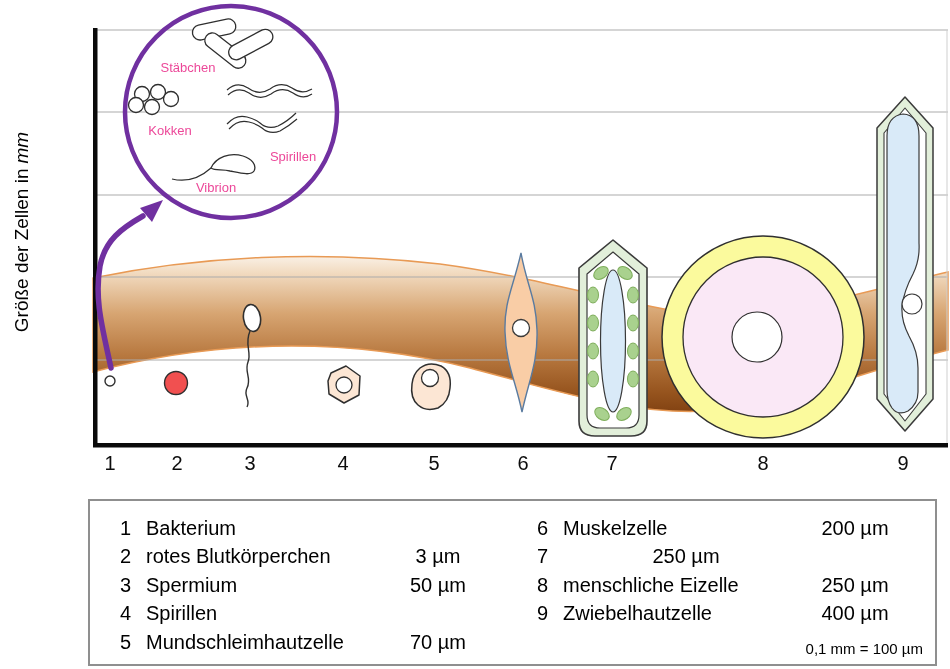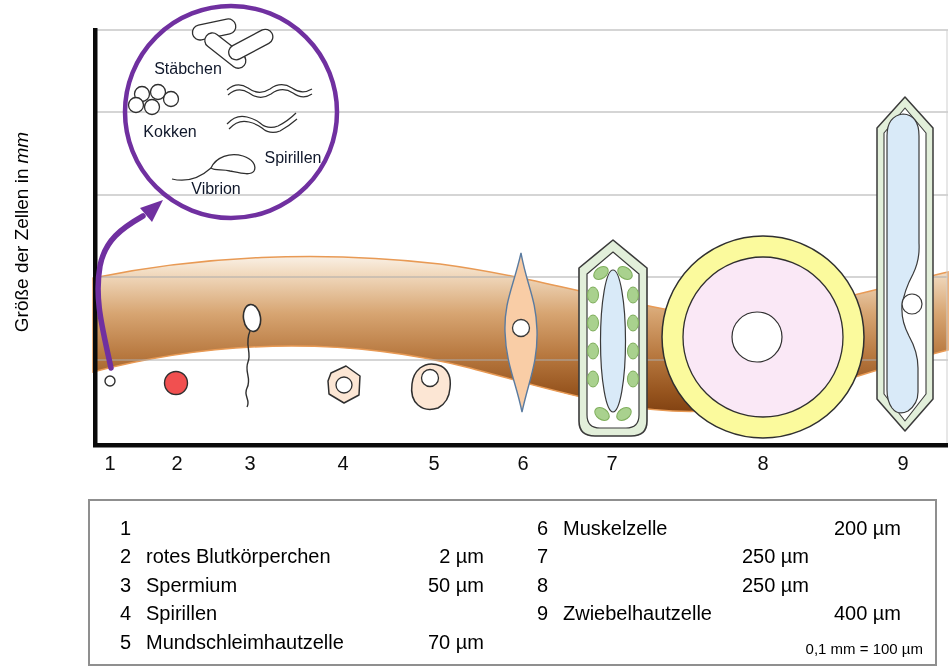--- a/index.html
+++ b/index.html
@@ -11,31 +11,31 @@
   
   .ylabel { position:absolute; left:-98px; top:221px; width:240px; text-align:center;
             transform: rotate(-90deg); font-size:19px; color:#000; white-space:nowrap; }
   .ylabel .unit { font-style: italic; margin-left:5px; }
 
   
   .xnum { position:absolute; top:452px; transform: translateX(-50%);
           font-size:20px; color:#0d0d0d; }
 
   
-  .ilabel { position:absolute; transform: translateX(-50%); font-size:16px; color:#0f172a; white-space:nowrap; }
+  .ilabel { position:absolute; transform: translateX(-50%); font-size:13px; color:#ec4899; white-space:nowrap; }
 
   
   .legend { position:absolute; left:88px; top:499px; width:849px; height:167px;
             border:2.5px solid #8f8f8f; background:#fff; }
   .lcol { position:absolute; top:13px; }
   .lcol1 { left:30px;  width:364px; }
   .lcol2 { left:447px; width:364px; }
   .lrow { display:grid; grid-template-columns: 26px auto 92px; height:28.4px;
           font-size:20px; line-height:28.4px; color:#000; }
-  .lsize { text-align:right; }
+  .lsize { text-align:center; }
   .lnote { position:absolute; right:12px; top:139px; font-size:15px; color:#000;margin-left:38px; }
 </style>
 </head>
 <body>
 
 <div class="stage">
 
   <svg width="950" height="500" viewBox="0 0 950 500">
     <defs>
       <linearGradient id="ribbonGrad" x1="0" y1="248" x2="0" y2="420" gradientUnits="userSpaceOnUse">
@@ -169,26 +169,27 @@
 
   <span class="ilabel" style="left:188px; top:60px">Stäbchen</span>
   <span class="ilabel" style="left:170px; top:123px">Kokken</span>
   <span class="ilabel" style="left:293px; top:149px">Spirillen</span>
   <span class="ilabel" style="left:216px; top:180px">Vibrion</span>
 
   <div class="legend">
     <div class="lcol lcol1">
       <div class="lrow">
         <span class="lnum">1</span>
+        <span class="lname">Bakterium</span>
         <span class="lsize"></span>
       </div>
       <div class="lrow">
         <span class="lnum">2</span>
         <span class="lname">rotes Blutkörperchen</span>
-        <span class="lsize">2 µm</span>
+        <span class="lsize">3 µm</span>
       </div>
       <div class="lrow">
         <span class="lnum">3</span>
         <span class="lname">Spermium</span>
         <span class="lsize">50 µm</span>
       </div>
       <div class="lrow">
         <span class="lnum">4</span>
         <span class="lname">Spirillen</span>
       </div>
@@ -203,20 +204,21 @@
         <span class="lnum">6</span>
         <span class="lname">Muskelzelle</span>
         <span class="lsize">200 µm</span>
       </div>
       <div class="lrow">
         <span class="lnum">7</span>
         <span class="lsize">250 µm</span>
       </div>
       <div class="lrow">
         <span class="lnum">8</span>
+        <span class="lname">menschliche Eizelle</span>
         <span class="lsize">250 µm</span>
       </div>
       <div class="lrow">
         <span class="lnum">9</span>
         <span class="lname">Zwiebelhautzelle</span>
         <span class="lsize">400 µm</span>
       </div>
     </div>
     <span class="lnote">0,1 mm = 100 µm</span>
   </div>

